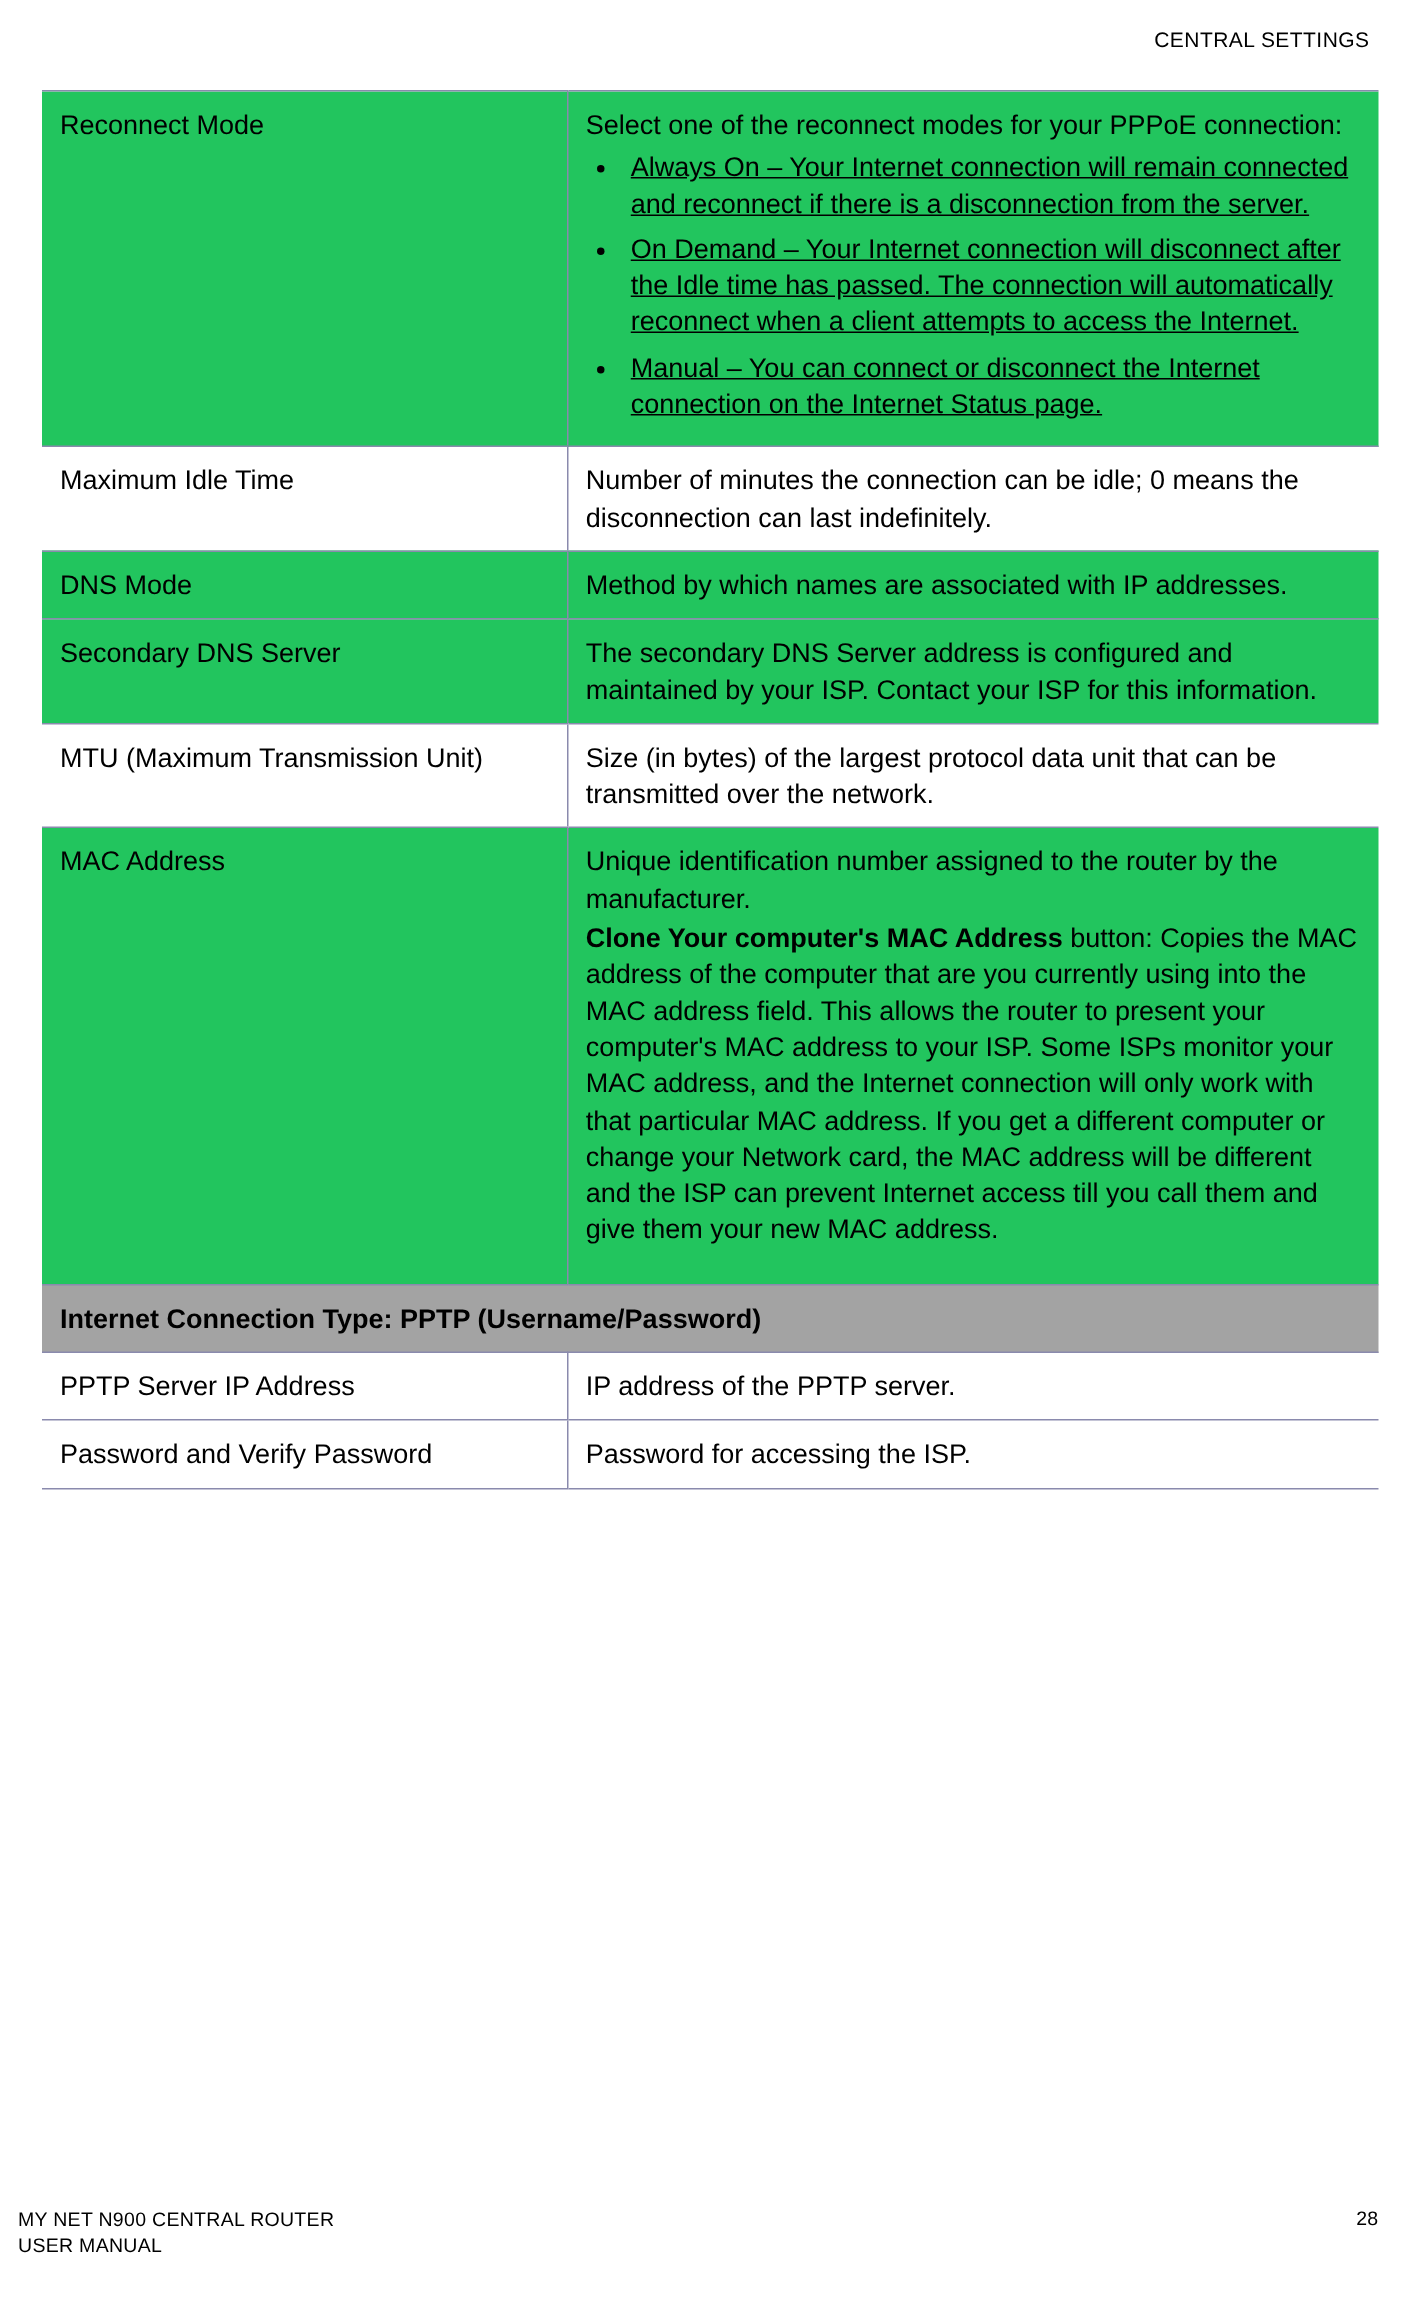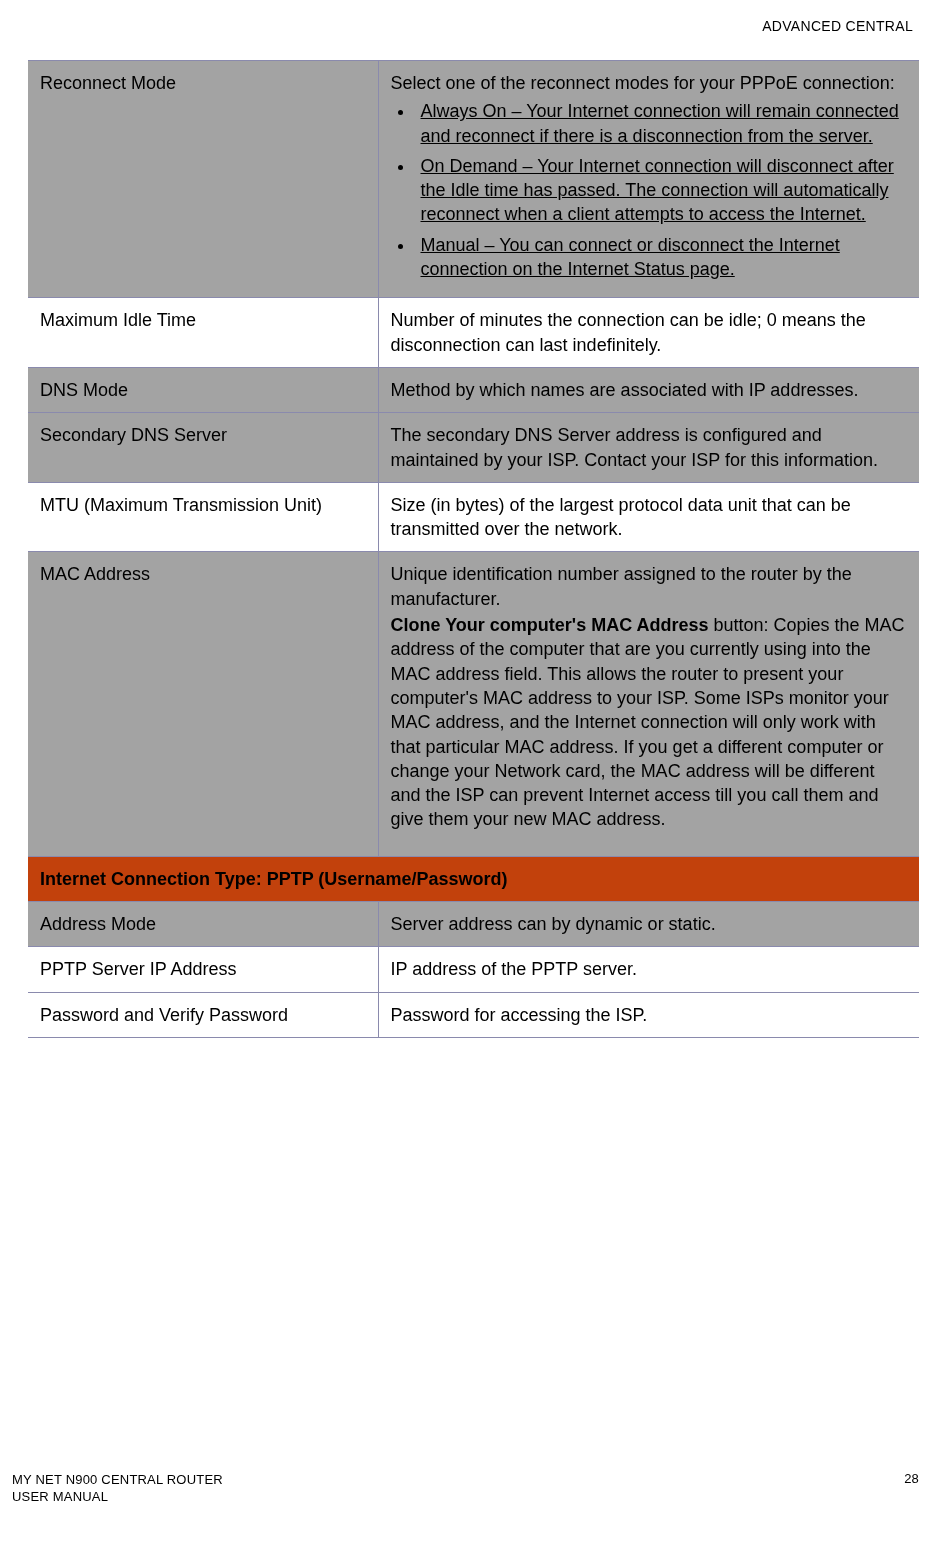--- a/index.html
+++ b/index.html
@@ -38,24 +38,24 @@
   }
   table.spec td.label {
     width: 350px;
     padding-right: 8px;
   }
   table.spec td.desc {
     border-left: 1px solid #8a8aad;
     margin-top: 48px;
   }
   tr.shade td {
-    background: #a3a3a3;
+    background: #22c55e;
   }
   tr.section-header td {
-    background: #c2410c;
+    background: #a3a3a3;
     font-weight: bold;
     font-size: 18px;
   }
   ul.bullets {
     margin: 4px 0 0 0;
     padding-left: 24px;
     list-style: disc;
     text-decoration: underline;
   }
   ul.bullets li {
@@ -78,21 +78,21 @@
     line-height: 1.35;
   }
   .footer .page-num {
     float: right;
   }
 </style>
 </head>
 <body>
 
 <div class="page">
-  <div class="top-header">ADVANCED CENTRAL</div>
+  <div class="top-header">CENTRAL SETTINGS</div>
 
   <table class="spec">
 
     <tbody>
         <tr class="shade">
       <td class="label">Reconnect Mode</td>
       <td class="desc">
         <div class="intro-line">Select one of the reconnect modes for your PPPoE connection:</div>
         <ul class="bullets">
           <li>Always On – Your Internet connection will remain connected and reconnect if there is a disconnection from the server.</li>
@@ -129,24 +129,20 @@
         <div class="mac-intro">Unique identification number assigned to the router by the manufacturer.</div>
         <div><span class="bold">Clone Your computer's MAC Address</span><span> button: Copies the MAC address of the computer that are you currently using into the MAC address field. This allows the router to present your computer's MAC address to your ISP. Some ISPs monitor your MAC address, and the Internet connection will only work with that particular MAC address. If you get a different computer or change your Network card, the MAC address will be different and the ISP can prevent Internet access till you call them and give them your new MAC address.</span></div>
         <div style="height:14px"></div>
       </td>
     </tr>
 
     <tr class="section-header">
       <td colspan="2">Internet Connection Type: PPTP (Username/Password)</td>
     </tr>
 
-    <tr class="shade">
-      <td class="label">Address Mode</td>
-      <td class="desc">Server address can by dynamic or static.</td>
-    </tr>
 
     <tr>
       <td class="label">PPTP Server IP Address</td>
       <td class="desc">IP address of the PPTP server.</td>
     </tr>
 
 
     <tr>
       <td class="label">Password and Verify Password</td>
       <td class="desc">Password for accessing the ISP.</td>

